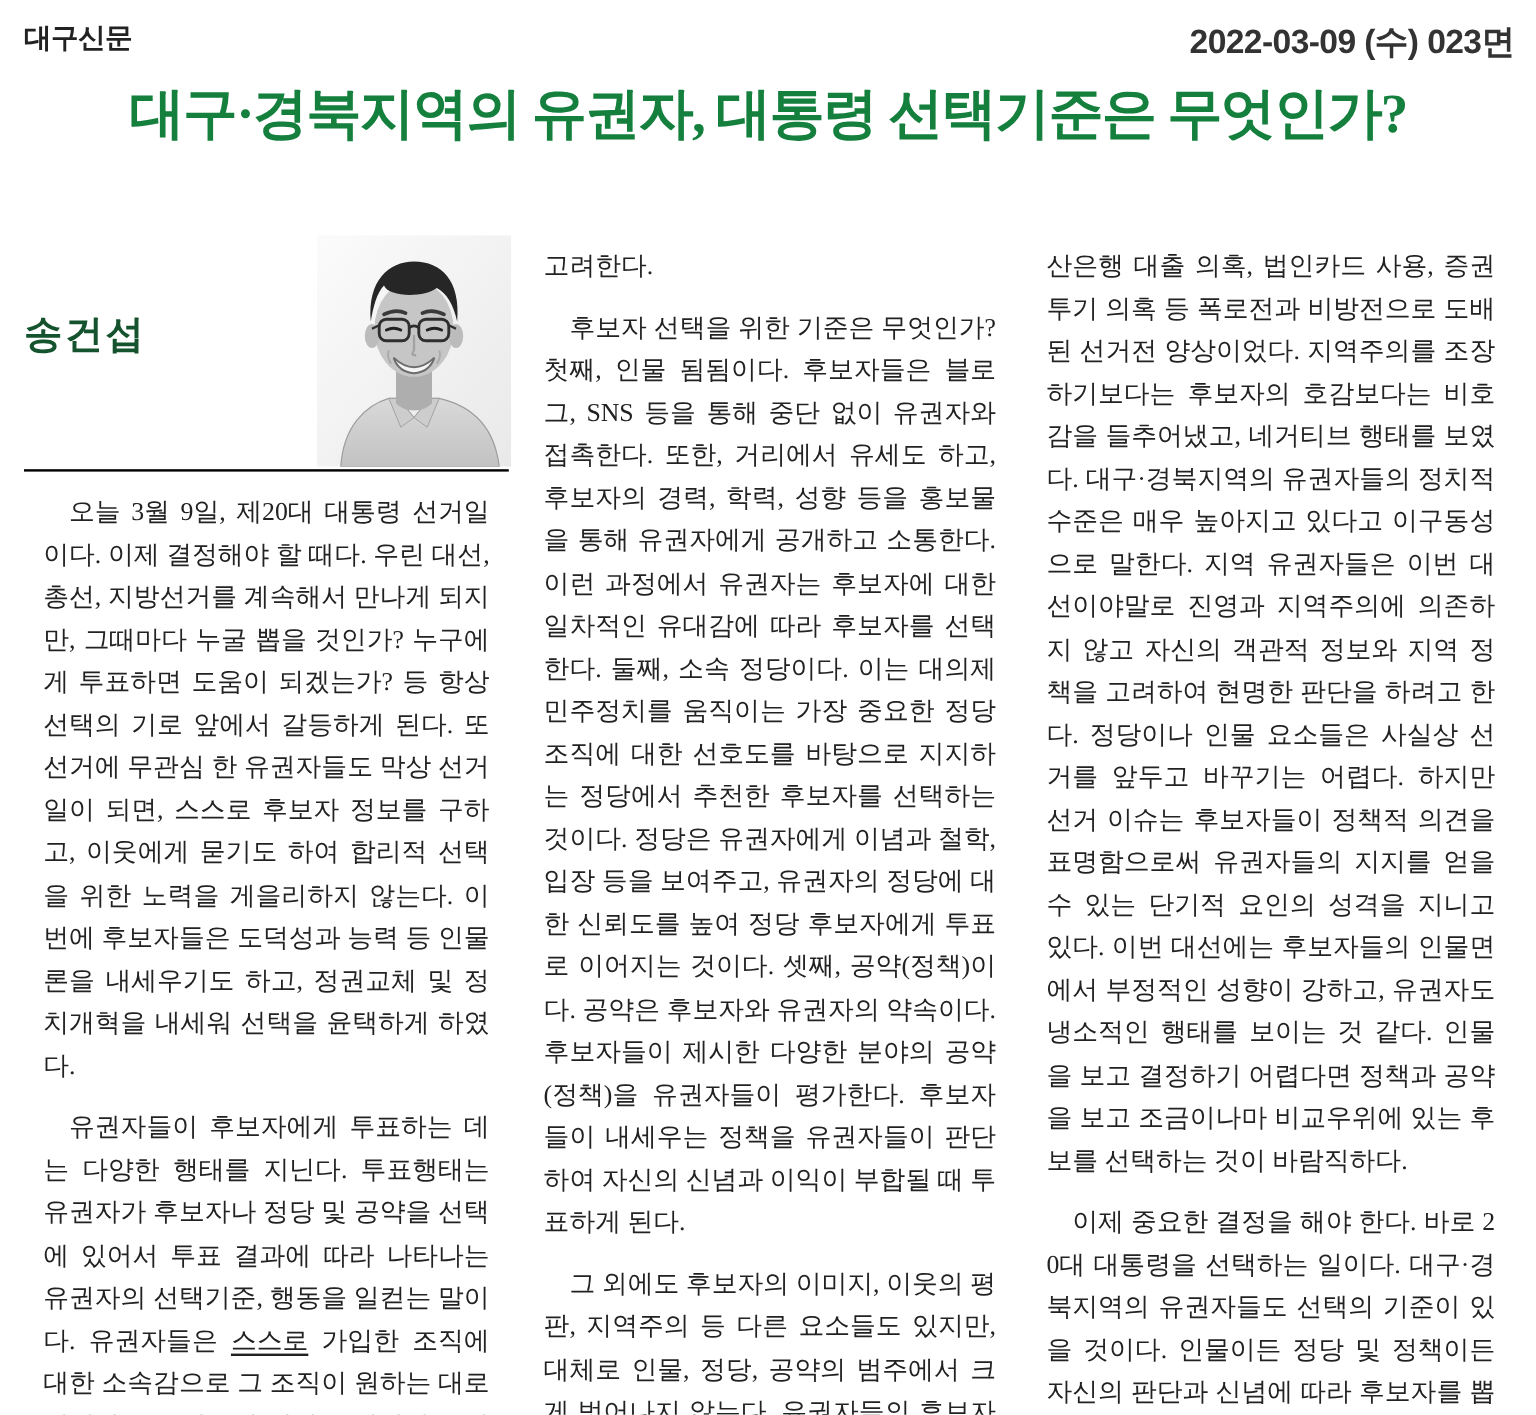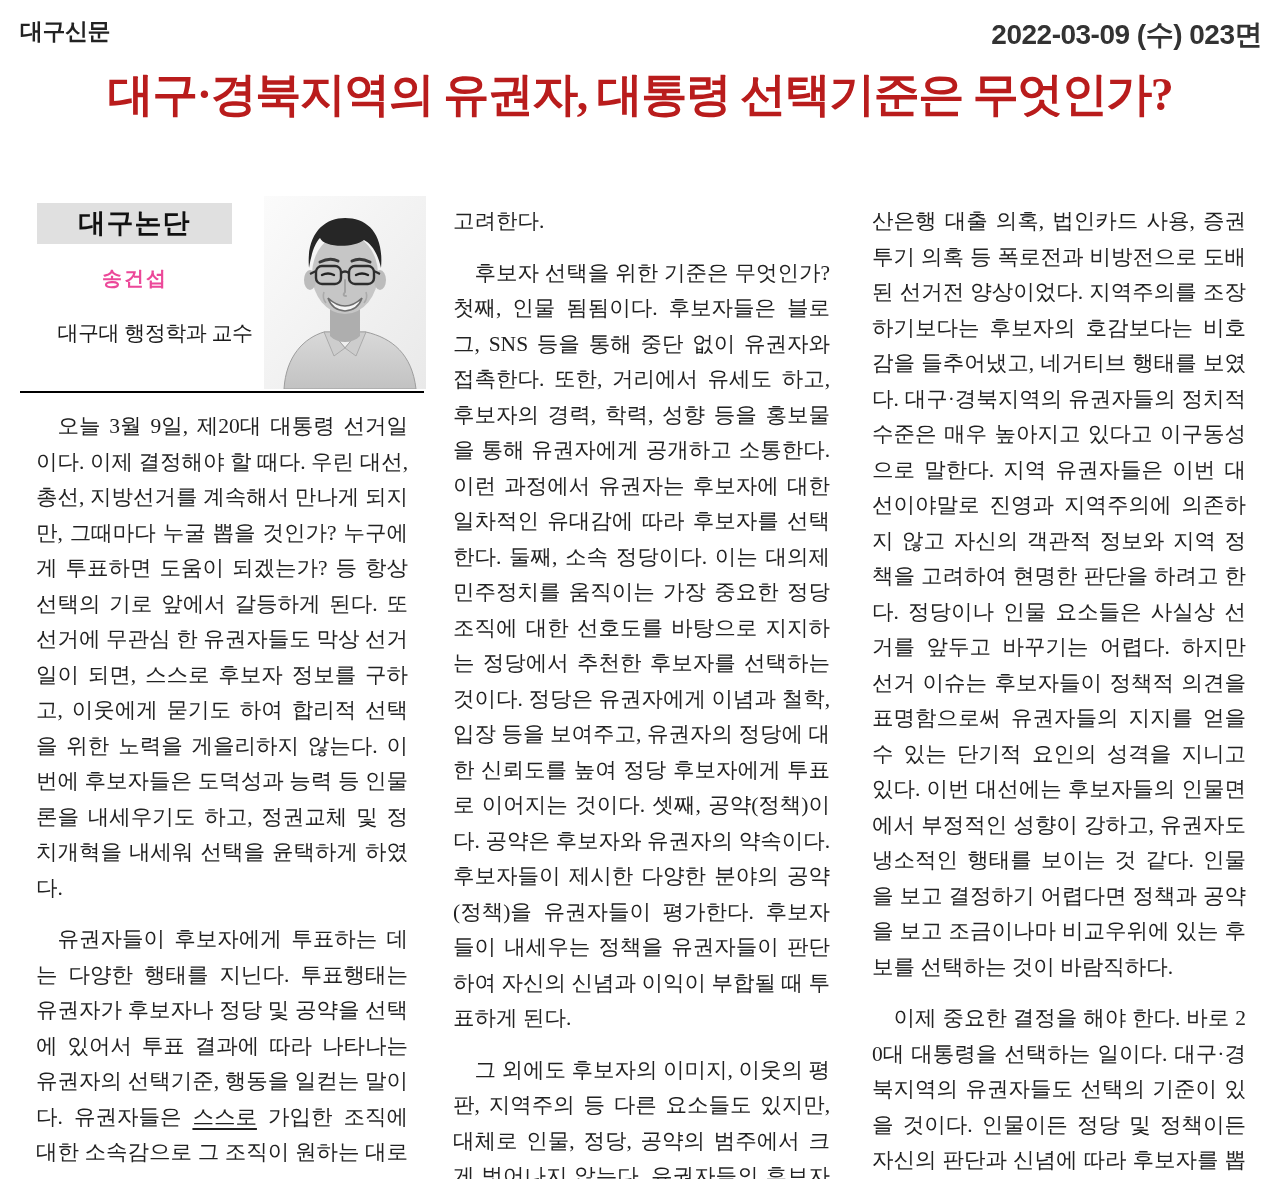--- a/index.html
+++ b/index.html
@@ -34,21 +34,21 @@
   }
 
   
   .headline {
     position: absolute;
     left: 0; top: 64px;
     width: 100%;
     text-align: center;
     font-size: 46px;
     font-weight: 700;
-    color: #b91c1c;
+    color: #15803d;
     letter-spacing: -1.5px;
     font-family: "Liberation Serif", "DejaVu Serif", serif;
   }
 
   
   .col {
     position: absolute;
     top: 188px;
     font-size: 21.5px;
     line-height: 35.5px;
@@ -76,24 +76,24 @@
     font-size: 27px;
     font-weight: 700;
     color: #111;
     font-family: "Liberation Sans", "DejaVu Sans", sans-serif;
     letter-spacing: 1px;
   }
   .author-name {
     position: absolute;
     left: 0; top: 68px;
     width: 230px;
-    text-align: center;
-    font-size: 20px;
+    text-align: left;
+    font-size: 32px;
     font-weight: 700;
-    color: #ec4899;
+    color: #14532d;
     letter-spacing: 2px;
   }
   .author-title1, .author-title2 {
     position: absolute;
     left: 0;
     width: 270px;
     text-align: center;
     font-size: 21px;
     color: #1a1a1a;
     font-family: "Liberation Sans", "DejaVu Sans", sans-serif;
@@ -117,23 +117,21 @@
 </head>
 <body>
 
 <div class="masthead">대구신문</div>
 <div class="date-page">2022-03-09 (수) 023면</div>
 
 <h1 class="headline">대구·경북지역의 유권자, 대통령 선택기준은 무엇인가?</h1>
 
 <div class="col col1">
   <div class="byline">
-    <div class="column-tag">대구논단</div>
     <div class="author-name">송건섭</div>
-    <div class="author-title1">대구대 행정학과 교수</div>
 
     <svg class="author-photo" viewBox="0 0 162 193" xmlns="http://www.w3.org/2000/svg">
       <defs>
         <linearGradient id="bgGrad" x1="0" y1="0" x2="1" y2="1">
           <stop offset="0" stop-color="#fbfbfb"></stop>
           <stop offset="1" stop-color="#e9e9e9"></stop>
         </linearGradient>
         <linearGradient id="shirtGrad" x1="0" y1="0" x2="0" y2="1">
           <stop offset="0" stop-color="#d9d9d9"></stop>
           <stop offset="1" stop-color="#c2c2c2"></stop>

